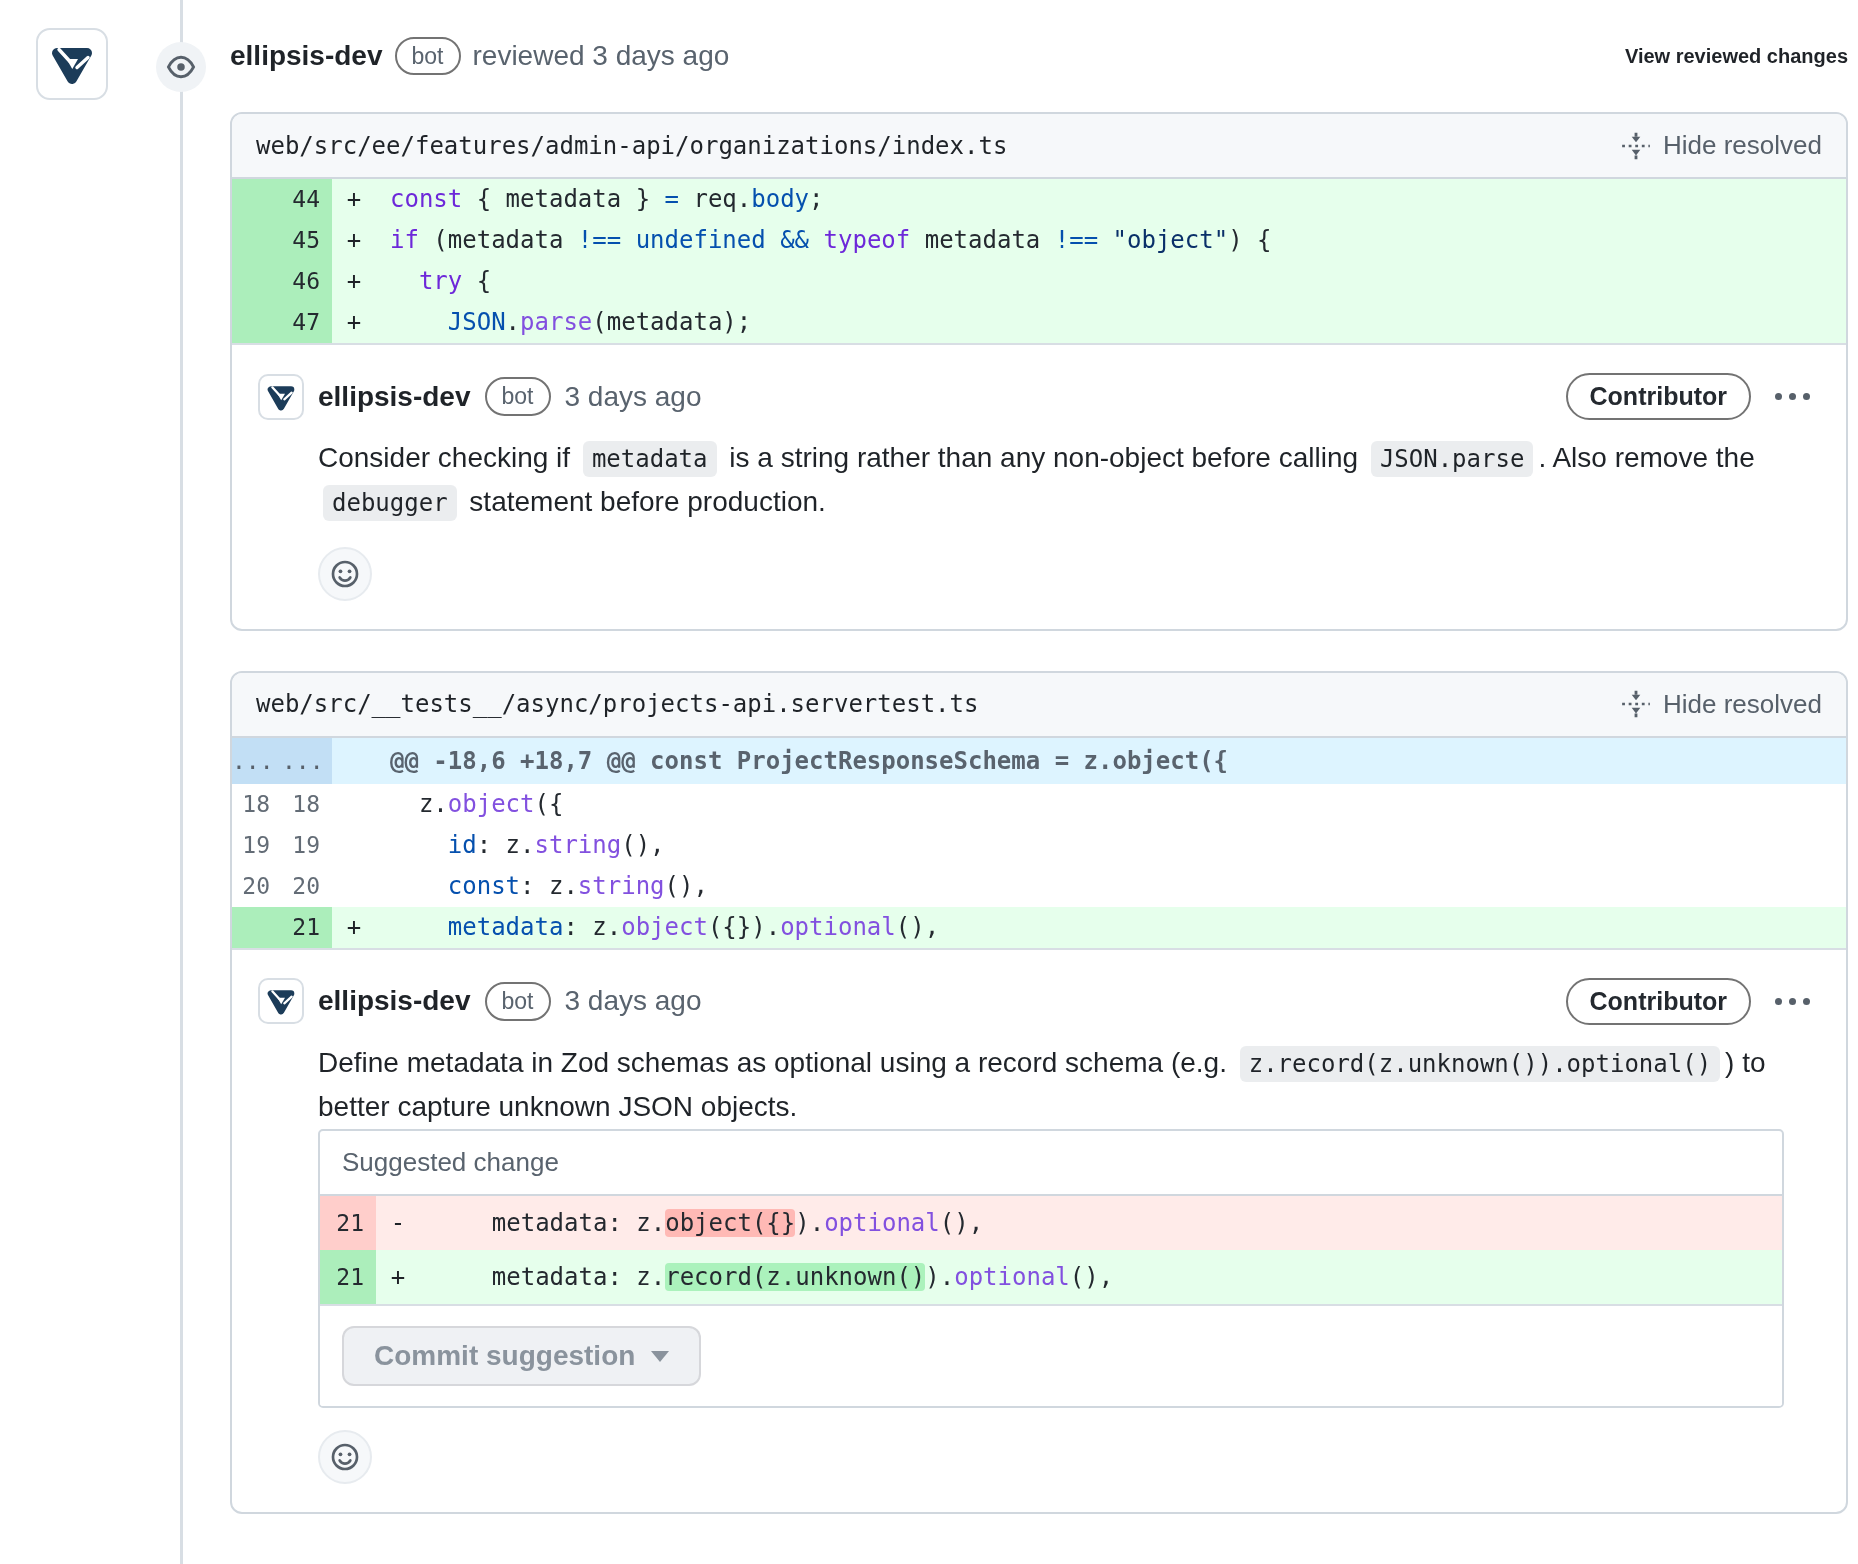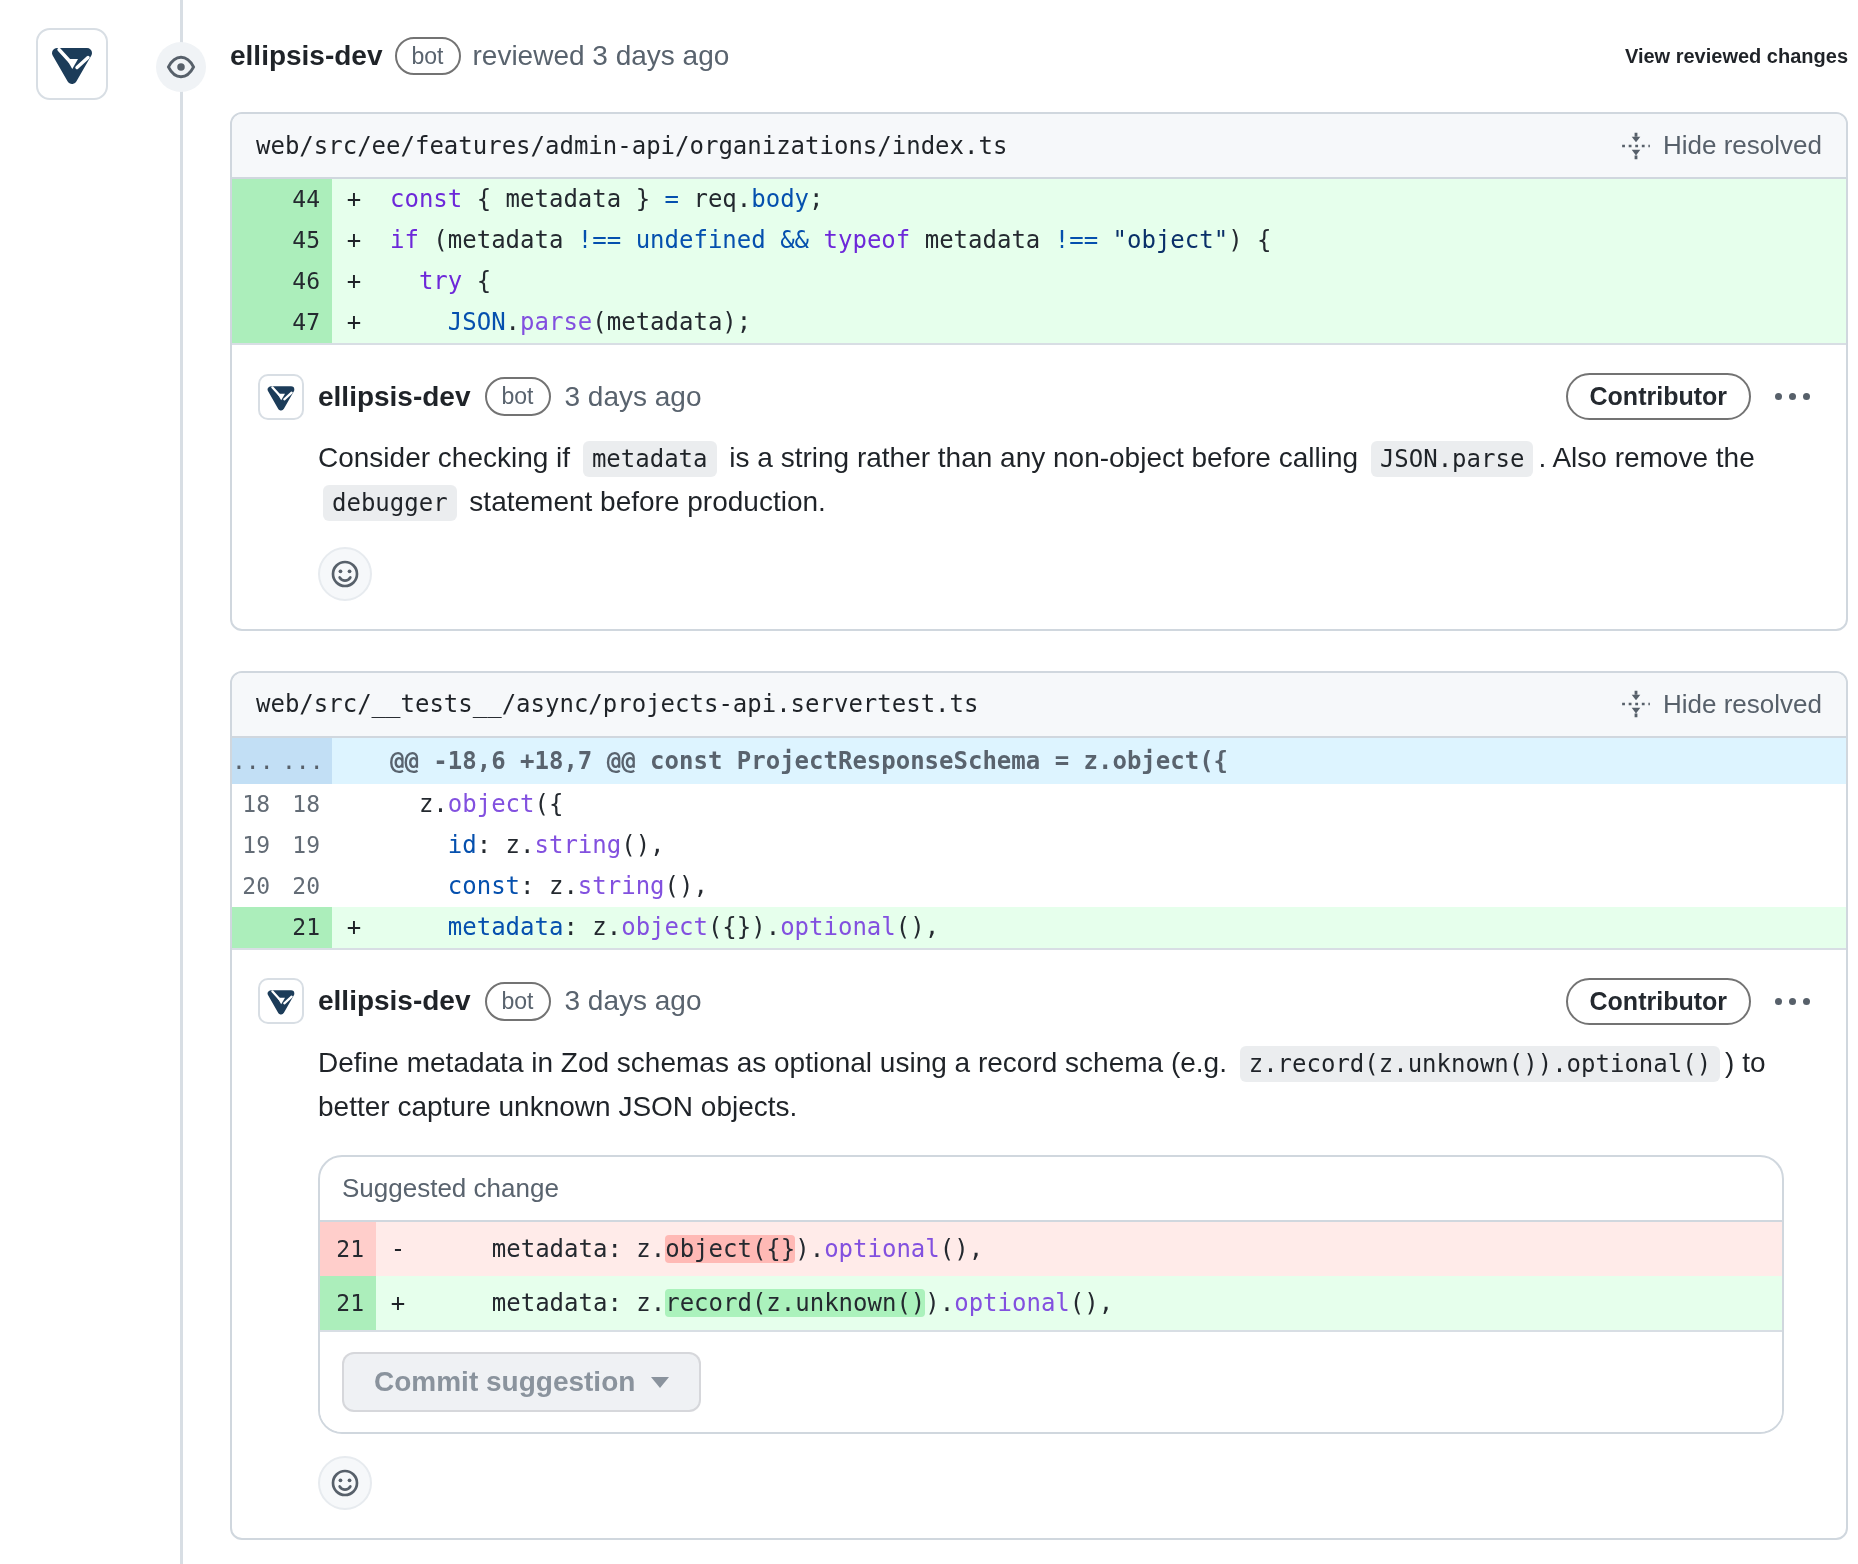--- a/index.html
+++ b/index.html
@@ -44,21 +44,21 @@
   .comment-head .author { font-size:28px; }
   .spacer { flex:1; }
   .kebab { display:flex; gap:7px; align-items:center; padding:0 10px; cursor:pointer; }
   .kebab i { width:7px; height:7px; border-radius:50%; background:#57606a; display:block; }
   .comment-content { margin-left:60px; }
   .comment-body { margin-top:16px; font-size:28px; line-height:1.58; color:#1f2328; max-width:1480px; }
   .chip { font-family:"DejaVu Sans Mono", monospace; font-size:24px; background:rgba(175,184,193,0.25); border-radius:6px; padding:4px 9px; margin:0 5px; white-space:nowrap; }
   .reaction-btn { margin-top:22px; width:54px; height:54px; border-radius:50%; background:#f6f8fa; border:2px solid #e7ebef; display:flex; align-items:center; justify-content:center; cursor:pointer; }
 
   
-  .suggestion { margin-top:26px; border:2px solid #d0d7de; border-radius:24px; overflow:hidden; max-width:1466px; }
+  .suggestion { border:2px solid #d0d7de; border-radius:5px; overflow:hidden; max-width:1466px; }
   .suggestion-title { padding:16px 22px; font-size:26px; color:#59636e; border-bottom:2px solid #d0d7de; }
   .sugg-row { display:flex; align-items:stretch; height:54px; line-height:54px; font-family:"DejaVu Sans Mono", monospace; font-size:24px; }
   .sugg-row .num { width:56px; flex:0 0 56px; font-size:23px; }
   .sugg-row.del { background:#ffebe9; } .sugg-row.del .num { background:#ffcecb; color:#24292f; }
   .sugg-row.add { background:#e6ffec; } .sugg-row.add .num { background:#aceebb; color:#24292f; }
   .hl-del { background:#ffb9b5; border-radius:4px; }
   .hl-add { background:#abf2bc; border-radius:4px; }
   .sugg-diff { border-bottom:2px solid #d8dee4; }
   .suggestion-footer { display:flex; justify-content:flex-start; padding:20px 22px; background:#fff; }
   .commit-btn { display:flex; align-items:center; gap:16px; background:#eff1f4; border:2px solid rgba(31,35,40,0.12); border-radius:12px; padding:12px 30px; font-family:"Liberation Sans", sans-serif; font-size:28px; font-weight:600; color:#8a939d; cursor:not-allowed; }

